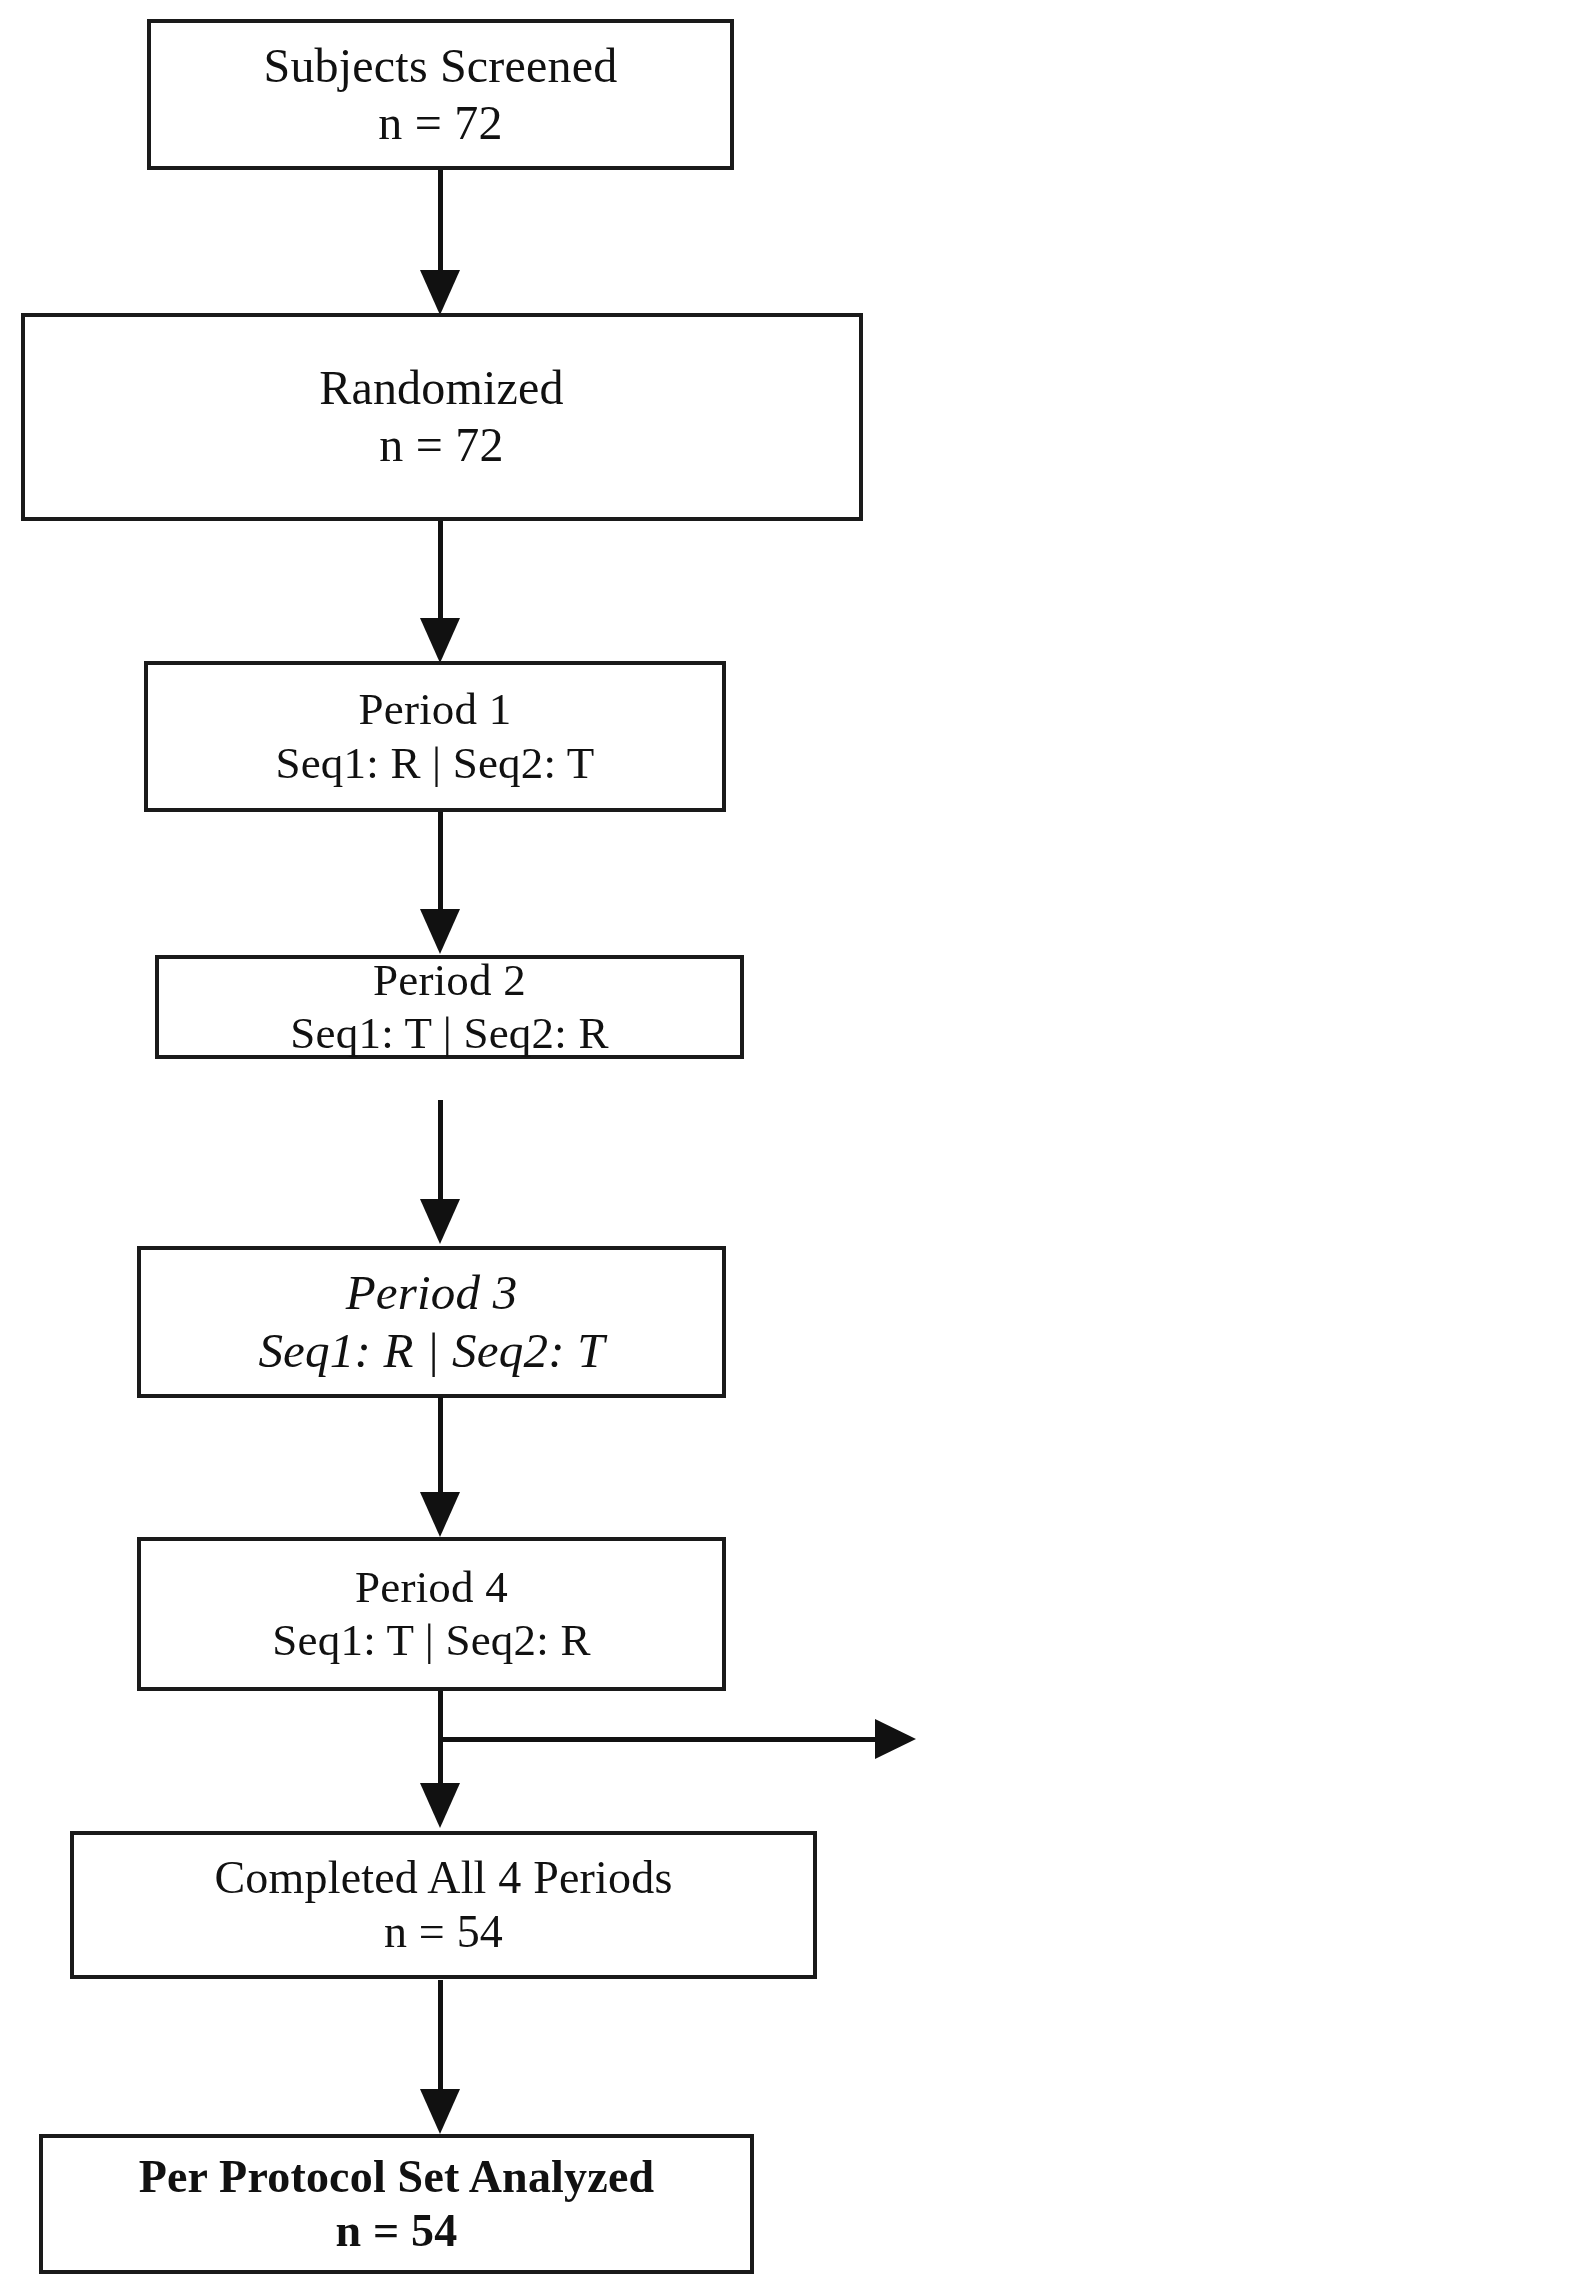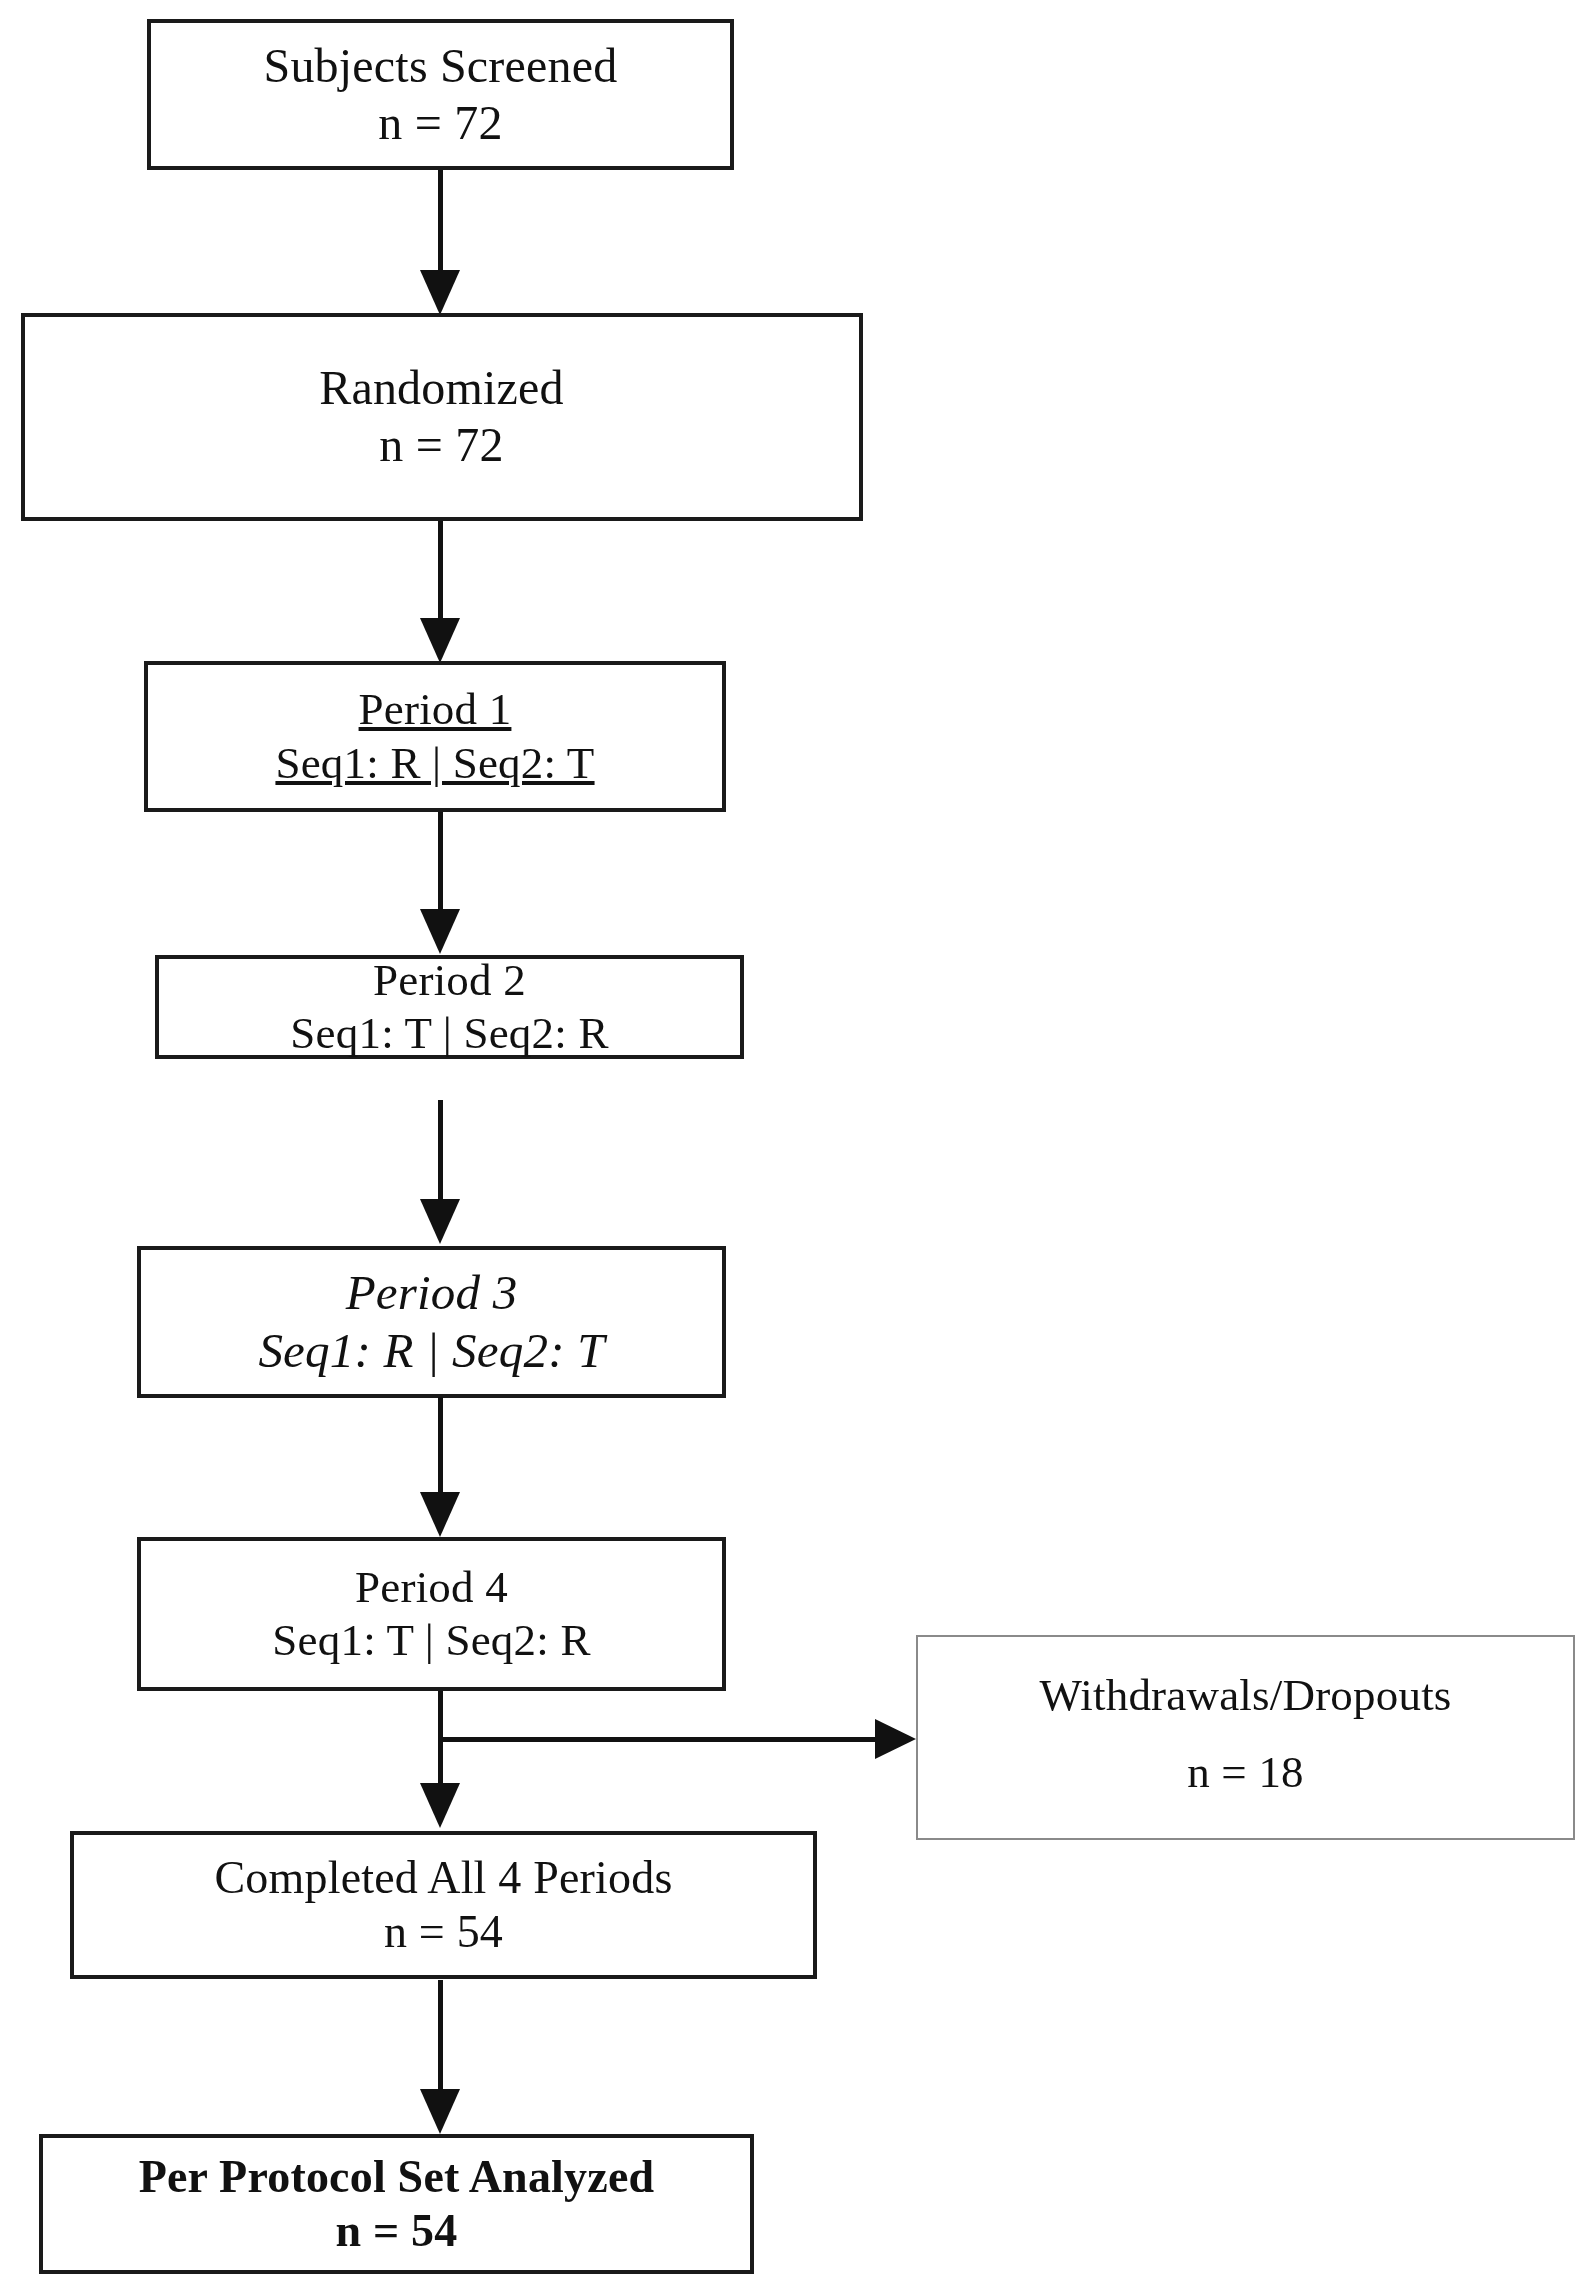--- a/index.html
+++ b/index.html
@@ -32,21 +32,21 @@
     letter-spacing: 0.2px;
   }
   .node .line {
     display: block;
     white-space: nowrap;
     text-align: right;
   }
   
   #node-screened      { left: 147px; top: 19px;   width: 587px; height: 151px; font-size: 48px; }
   #node-randomized    { left: 20.5px;  top: 313px;  width: 842px; height: 208px; font-size: 48px; }
-  #node-period1       { left: 144px; top: 661px;  width: 582px; height: 151px; font-size: 45px; text-decoration: underline; }
+  #node-period1       { left: 144px; top: 661px;  width: 582px; height: 151px; font-size: 45px; }
   #node-period2       { left: 155px; top: 955px; width: 589px; height: 104px; font-size: 45px; }
   #node-period3       { left: 137px; top: 1246px; width: 589px; height: 152px; font-size: 49px; font-style: italic; }
   #node-period4       { left: 137px; top: 1537px; width: 589px; height: 154px; font-size: 45px; }
   #node-completed     { left: 70px;  top: 1831px; width: 747px; height: 148px; font-size: 46px; }
   #node-perprotocol   { left: 39px;  top: 2134px; width: 715px; height: 140px; font-size: 46px; font-weight: bold; }
 
   
   #node-withdrawals {
     left: 916px; top: 1635px; width: 659px; height: 205px;
     border: 2.6px solid #8a8a8a;
@@ -128,24 +128,20 @@
     <span class="line">Period 4</span>
     <span class="line">Seq1: T | Seq2: R</span>
   </div>
 
   <div class="conn vline" style="left:438px; top:1691px; height:94px;"></div>
   <div class="arrowhead arrow-down" style="left:420px; top:1783px;"></div>
 
   <div class="conn hline" style="left:438px; top:1737px; width:442px;"></div>
   <div class="arrowhead arrow-right" style="left:875px; top:1719px;"></div>
 
-  <div class="node" id="node-withdrawals">
-    <span class="line">Withdrawals/Dropouts</span>
-    <span class="line">n = 18</span>
-  </div>
 
   <div class="node" id="node-completed">
     <span class="line">Completed All 4 Periods</span>
     <span class="line">n = 54</span>
   </div>
 
   <div class="conn vline" style="left:438px; top:1980px; height:111px;"></div>
   <div class="arrowhead arrow-down" style="left:420px; top:2089px;"></div>
 
   <div class="node" id="node-perprotocol">

